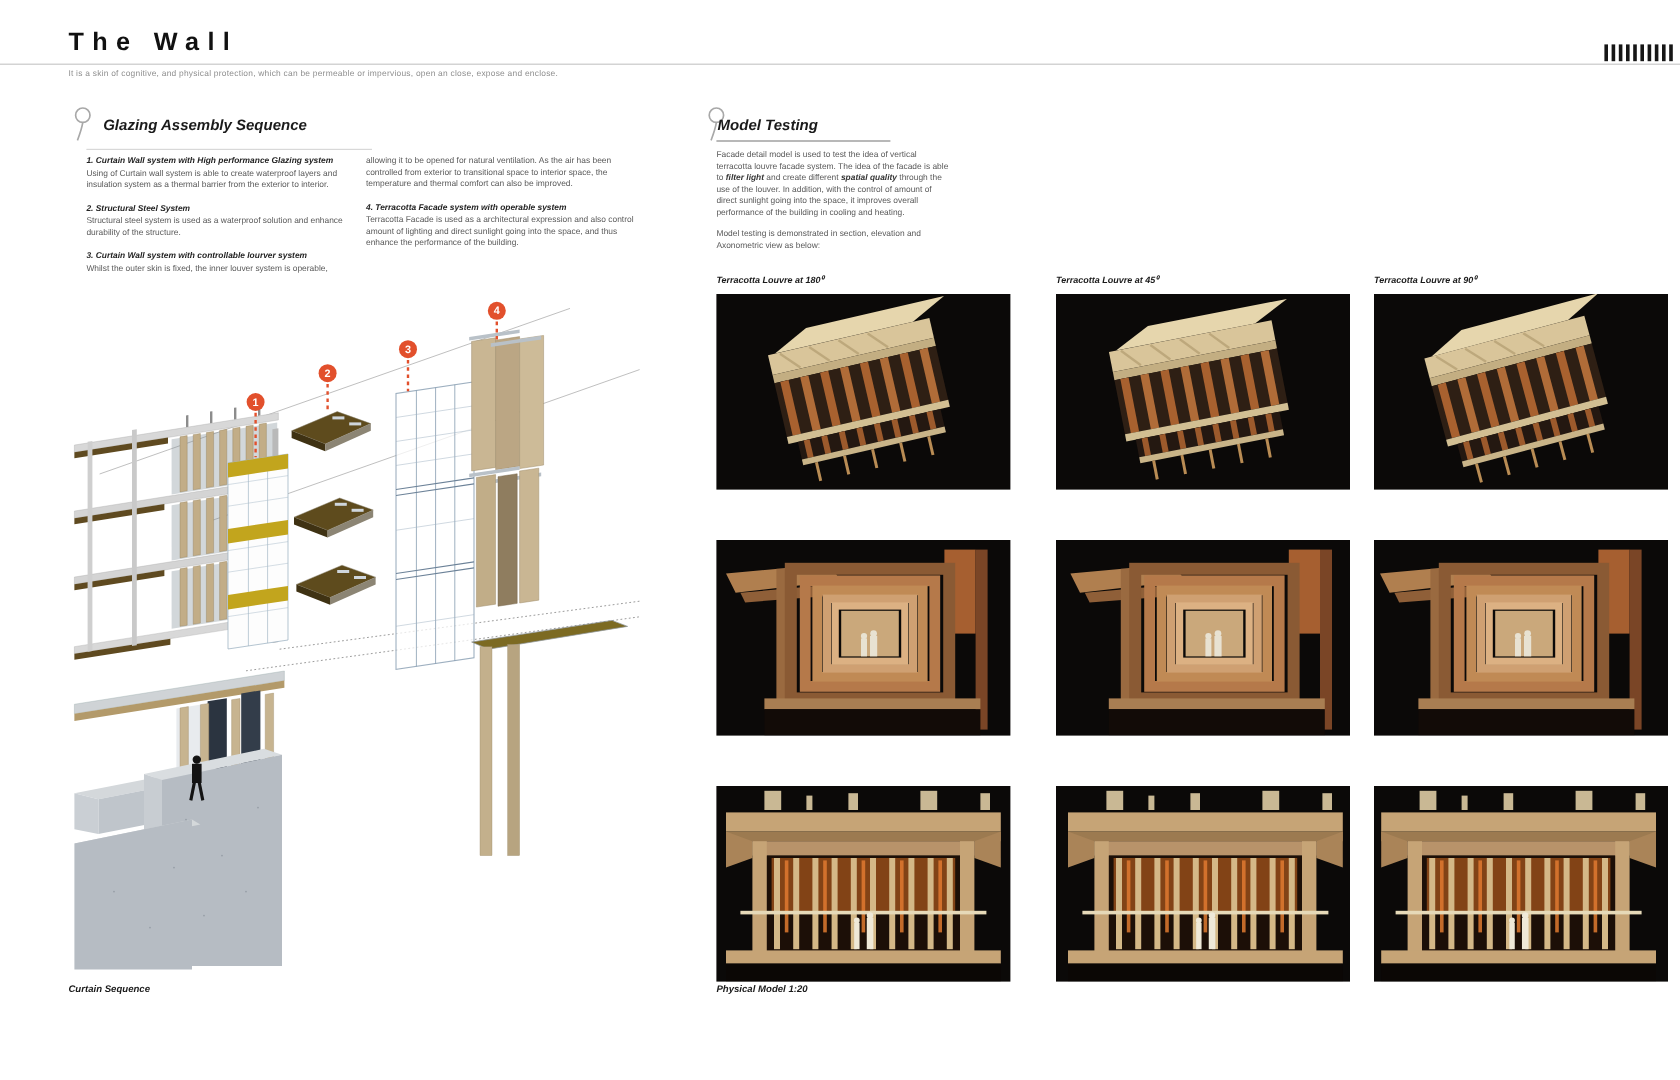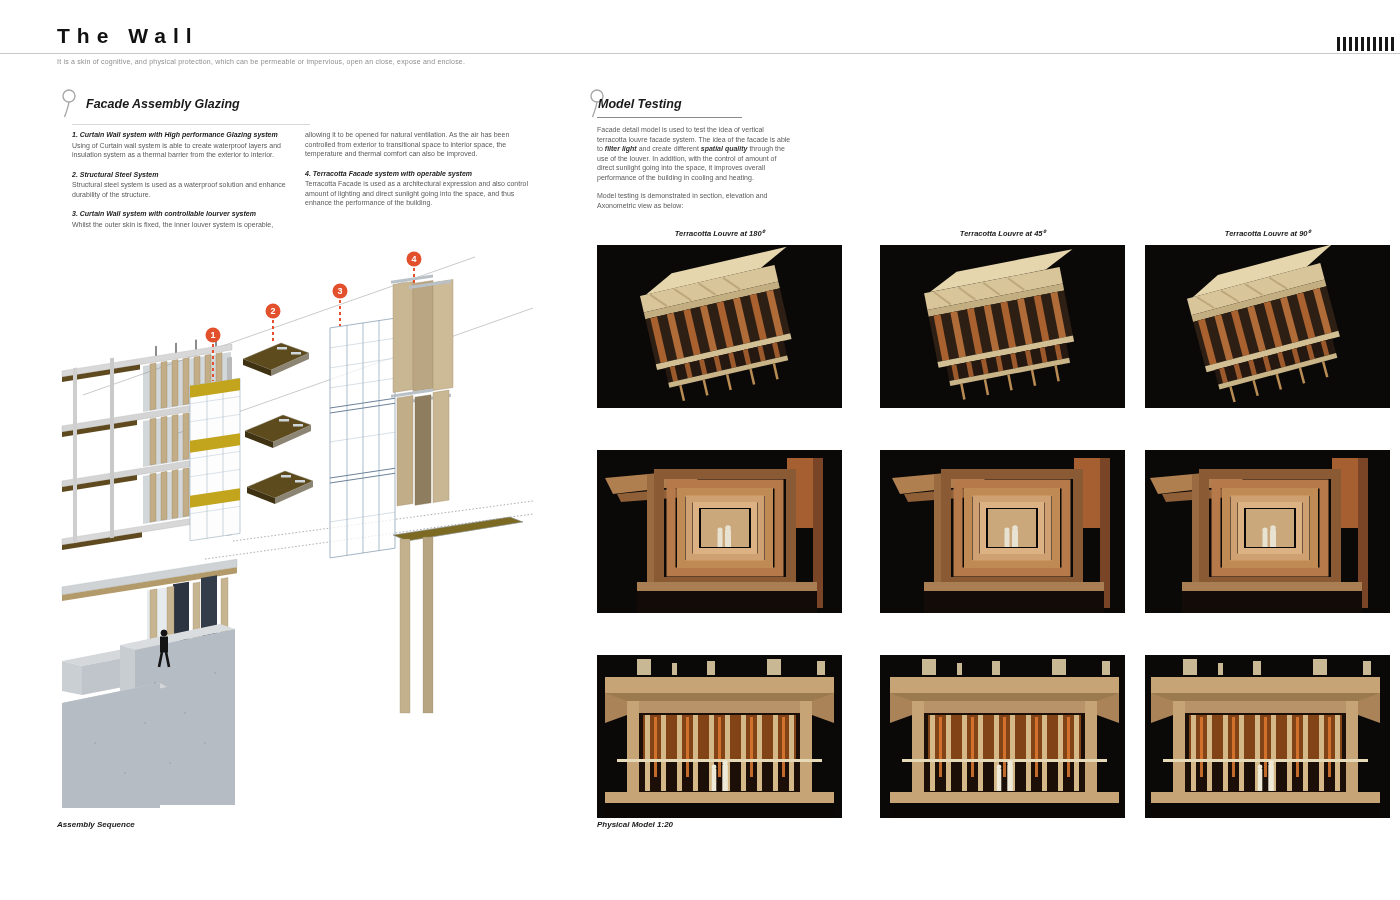--- a/index.html
+++ b/index.html
@@ -20,21 +20,21 @@
   .pin{stroke:#a8a8a8;fill:none;}
 
   
   .txtcol{font-size:7px;line-height:9.5px;color:#5a5a5a;}
   .itm{margin-bottom:10px;}
   .itm .t{font-weight:bold;font-style:italic;color:#222;margin-bottom:1px;}
   .bi{font-weight:bold;font-style:italic;color:#333;}
   .gap{height:9px;}
 
   
-  .photo-cap{font-size:7.5px;font-weight:bold;font-style:italic;color:#1a1a1a;text-align:center;width:245px;}
+  .photo-cap{font-size:7.5px;font-weight:bold;font-style:italic;color:#1a1a1a;text-align:left;width:245px;}
   .foot-cap{font-size:8px;font-weight:bold;font-style:italic;color:#1a1a1a;}
 
   
   .photo{width:245px;height:163px;background:#0b0908;overflow:hidden;}
   .photo svg{display:block;width:100%;height:100%;}
 
   .diagram{left:55px;top:243px;}
 </style>
 </head>
 <body>
@@ -52,21 +52,21 @@
     <span></span>
     <span></span>
     <span></span>
     <span></span>
 </div>
 
 <svg class="abs pin" style="left:60px;top:88px" width="18" height="32" viewBox="0 0 18 32">
   <circle cx="9" cy="8" r="6" stroke-width="1.4"></circle>
     <path d="M9 14 C 8 20, 6 25, 4.5 29" stroke-width="1.4"></path>
 </svg>
-<div class="abs sec-head" style="left:86px;top:97px">Facade Assembly Glazing</div>
+<div class="abs sec-head" style="left:86px;top:97px">Glazing Assembly Sequence</div>
 <div class="abs head-rule" style="left:72px;top:124px;width:238px;background:#d8d8d8"></div>
 
 <div class="abs txtcol" style="left:72px;top:130px;width:226px">
   <div class="itm">
     <div class="t">1. Curtain Wall system with High performance Glazing system</div>
     <div class="b">Using of Curtain wall system is able to create waterproof layers and insulation system as a thermal barrier from the exterior to interior.</div>
   </div>
   <div class="itm">
     <div class="t">2. Structural Steel System</div>
     <div class="b">Structural steel system is used as a waterproof solution and enhance durability of the structure.</div>
@@ -264,21 +264,21 @@
     <circle cx="218" cy="68" r="7.5" fill="#e2502c"></circle>
     <circle cx="285" cy="48" r="7.5" fill="#e2502c"></circle>
     <circle cx="359" cy="16" r="7.5" fill="#e2502c"></circle>
     <text x="158" y="95" fill="#fff">1</text>
     <text x="218" y="71" fill="#fff">2</text>
     <text x="285" y="51" fill="#fff">3</text>
     <text x="359" y="19" fill="#fff">4</text>
   </g>
 </svg>
 
-<div class="abs foot-cap" style="left:57px;top:820px">Assembly Sequence</div>
+<div class="abs foot-cap" style="left:57px;top:820px">Curtain Sequence</div>
 
 <svg class="abs pin" style="left:588px;top:88px" width="18" height="32" viewBox="0 0 18 32">
   <circle cx="9" cy="8" r="6" stroke-width="1.4"></circle>
     <path d="M9 14 C 8 20, 6 25, 4.5 29" stroke-width="1.4"></path>
 </svg>
 <div class="abs sec-head" style="left:598px;top:97px">Model Testing</div>
 <div class="abs head-rule" style="left:597px;top:117px;width:145px;background:#8a8a8a"></div>
 
 <div class="abs txtcol" style="left:597px;top:125px;width:197px">
   <div><span>Facade detail model is used to test the idea of vertical terracotta louvre facade system. The idea of the facade is able to </span><span class="bi">filter light</span><span> and create different </span><span class="bi">spatial quality</span><span> through the use of the louver. In addition, with the control of amount of direct sunlight going into the space, it improves overall performance of the building in cooling and heating.</span></div>

